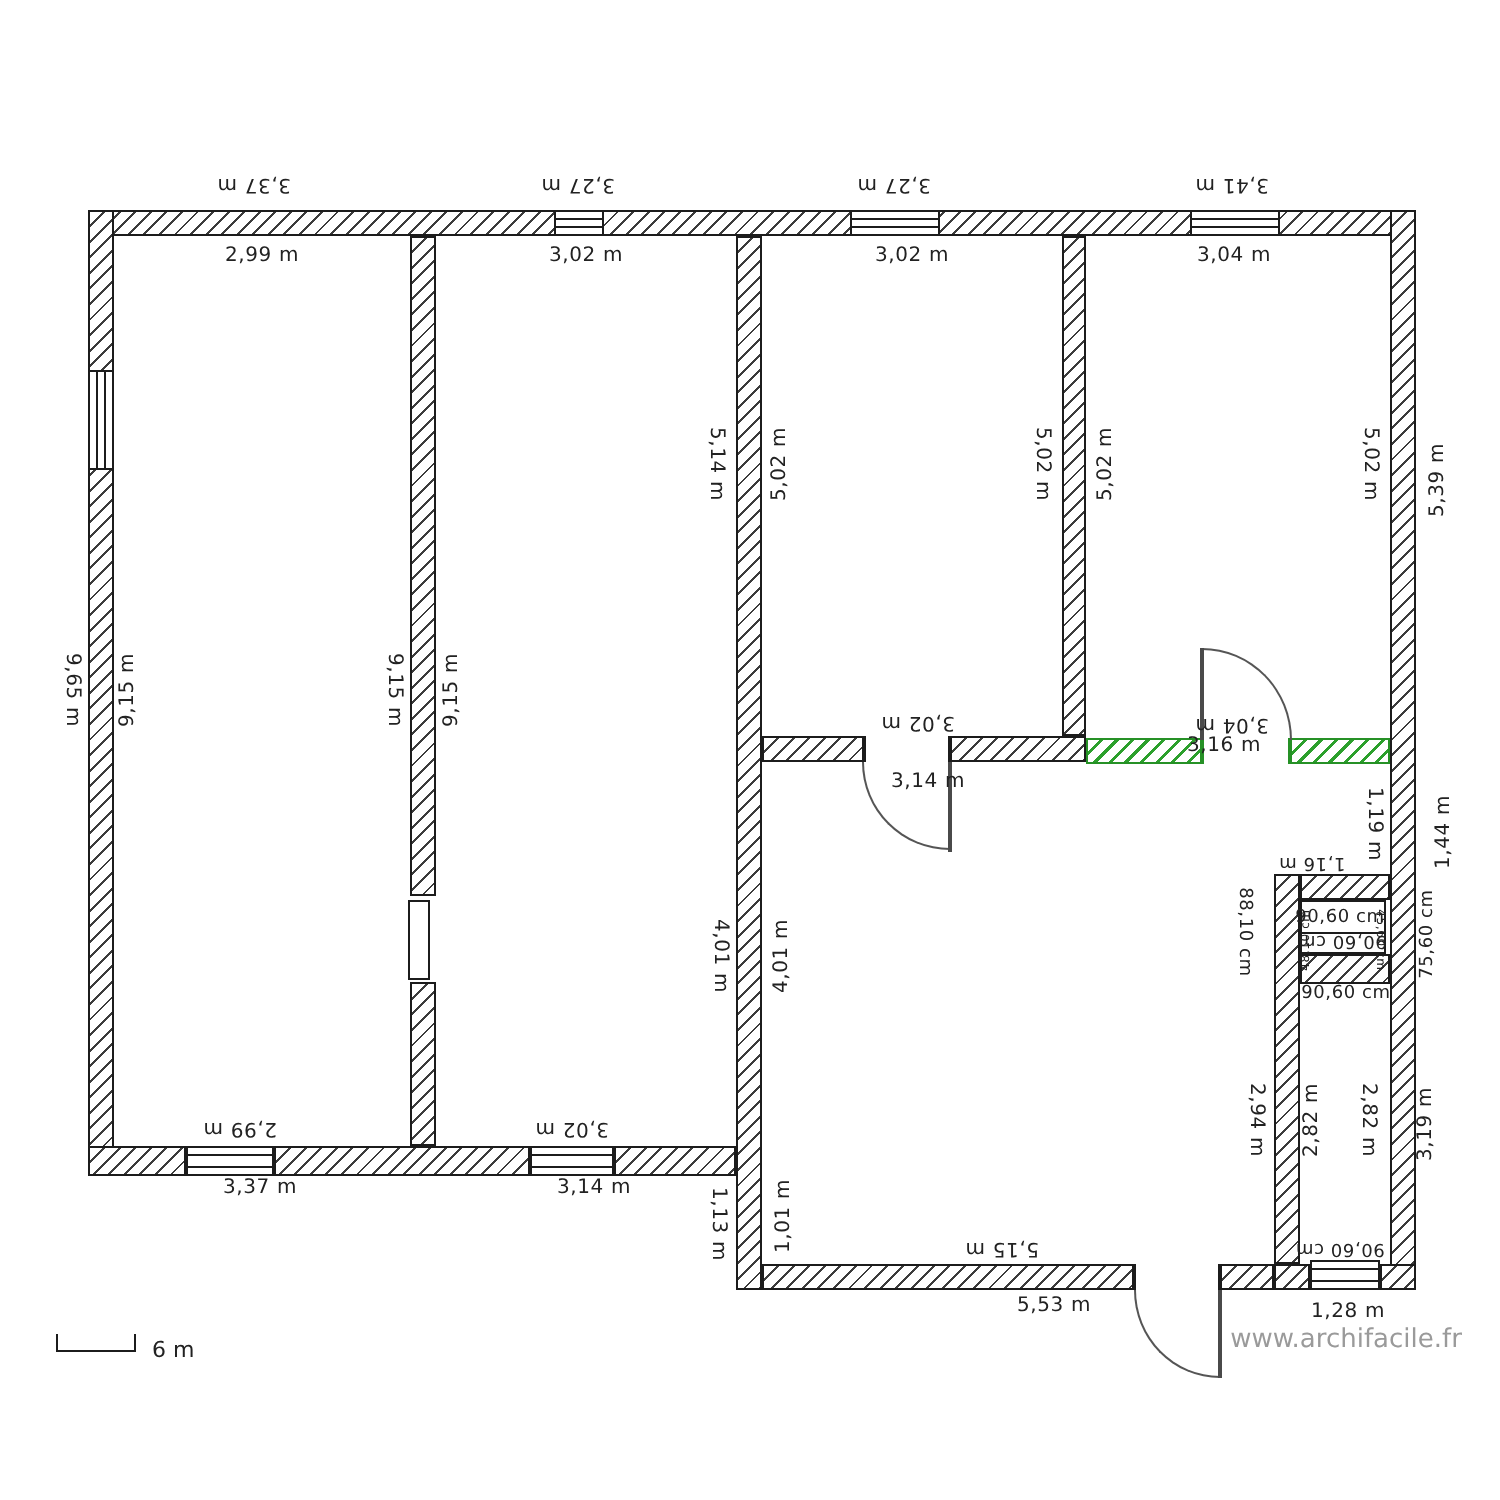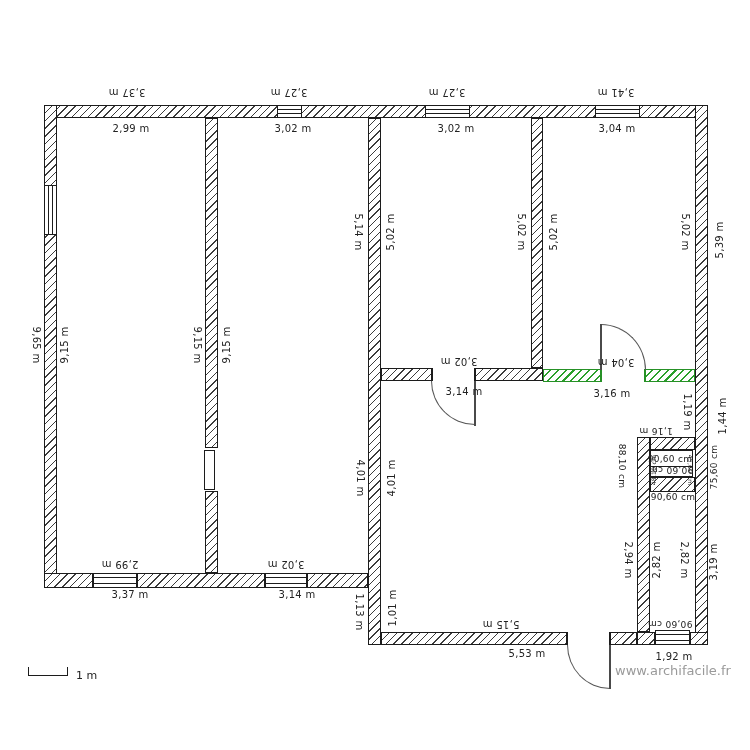--- a/index.html
+++ b/index.html
@@ -112,21 +112,21 @@
   <span class="dim r270" style="left:226px;top:345px">9,15 m</span>
   <span class="dim r90" style="left:358px;top:232px">5,14 m</span>
   <span class="dim r270" style="left:390px;top:232px">5,02 m</span>
   <span class="dim r90" style="left:521px;top:232px">5,02 m</span>
   <span class="dim r270" style="left:553px;top:232px">5,02 m</span>
   <span class="dim r90" style="left:685px;top:232px">5,02 m</span>
   <span class="dim r270" style="left:719px;top:240px">5,39 m</span>
   <span class="dim r180" style="left:459px;top:361px">3,02 m</span>
   <span class="dim r0" style="left:464px;top:391px">3,14 m</span>
   <span class="dim r180" style="left:616px;top:362px">3,04 m</span>
-  <span class="dim r0" style="left:612px;top:393px">3,16 m</span>
+  <span class="dim r0" style="left:612px;top:373px">3,16 m</span>
   <span class="dim r90" style="left:687px;top:412px">1,19 m</span>
   <span class="dim r270" style="left:722px;top:416px">1,44 m</span>
   <span class="dim r180 small" style="left:656px;top:431px">1,16 m</span>
   <span class="dim r90 small" style="left:622px;top:466px">88,10 cm</span>
   <span class="dim r0 small" style="left:670px;top:459px">90,60 cm</span>
   <span class="dim r180 small" style="left:671px;top:470px">90,60 cm</span>
   <span class="dim r270 tiny" style="left:653px;top:470px">48,10 cm</span>
   <span class="dim r90 tiny" style="left:690px;top:470px">45,60 cm</span>
   <span class="dim r270 small" style="left:714px;top:467px">75,60 cm</span>
   <span class="dim r0 small" style="left:673px;top:497px">90,60 cm</span>
@@ -138,22 +138,22 @@
   <span class="dim r270" style="left:713px;top:562px">3,19 m</span>
   <span class="dim r180" style="left:120px;top:564px">2,99 m</span>
   <span class="dim r180" style="left:286px;top:564px">3,02 m</span>
   <span class="dim r0" style="left:130px;top:594px">3,37 m</span>
   <span class="dim r0" style="left:297px;top:594px">3,14 m</span>
   <span class="dim r90" style="left:359px;top:612px">1,13 m</span>
   <span class="dim r270" style="left:392px;top:608px">1,01 m</span>
   <span class="dim r180" style="left:501px;top:624px">5,15 m</span>
   <span class="dim r0" style="left:527px;top:653px">5,53 m</span>
   <span class="dim r180 small" style="left:670px;top:624px">90,60 cm</span>
-  <span class="dim r0" style="left:674px;top:656px">1,92 m</span>
+  <span class="dim r0" style="left:674px;top:656px">1,28 m</span>
 
   <div class="line" style="left:28px;top:675px;width:40px;height:1.2px"></div>
   <div class="line" style="left:28px;top:667px;width:1.2px;height:9px"></div>
   <div class="line" style="left:67px;top:667px;width:1.2px;height:9px"></div>
-  <span class="scale-label" style="left:76px;top:675px">1 m</span>
+  <span class="scale-label" style="left:76px;top:675px">6 m</span>
 
   <span class="watermark" style="left:673px;top:670px">www.archifacile.fr</span>
 
 </div>
 
 </body></html>

